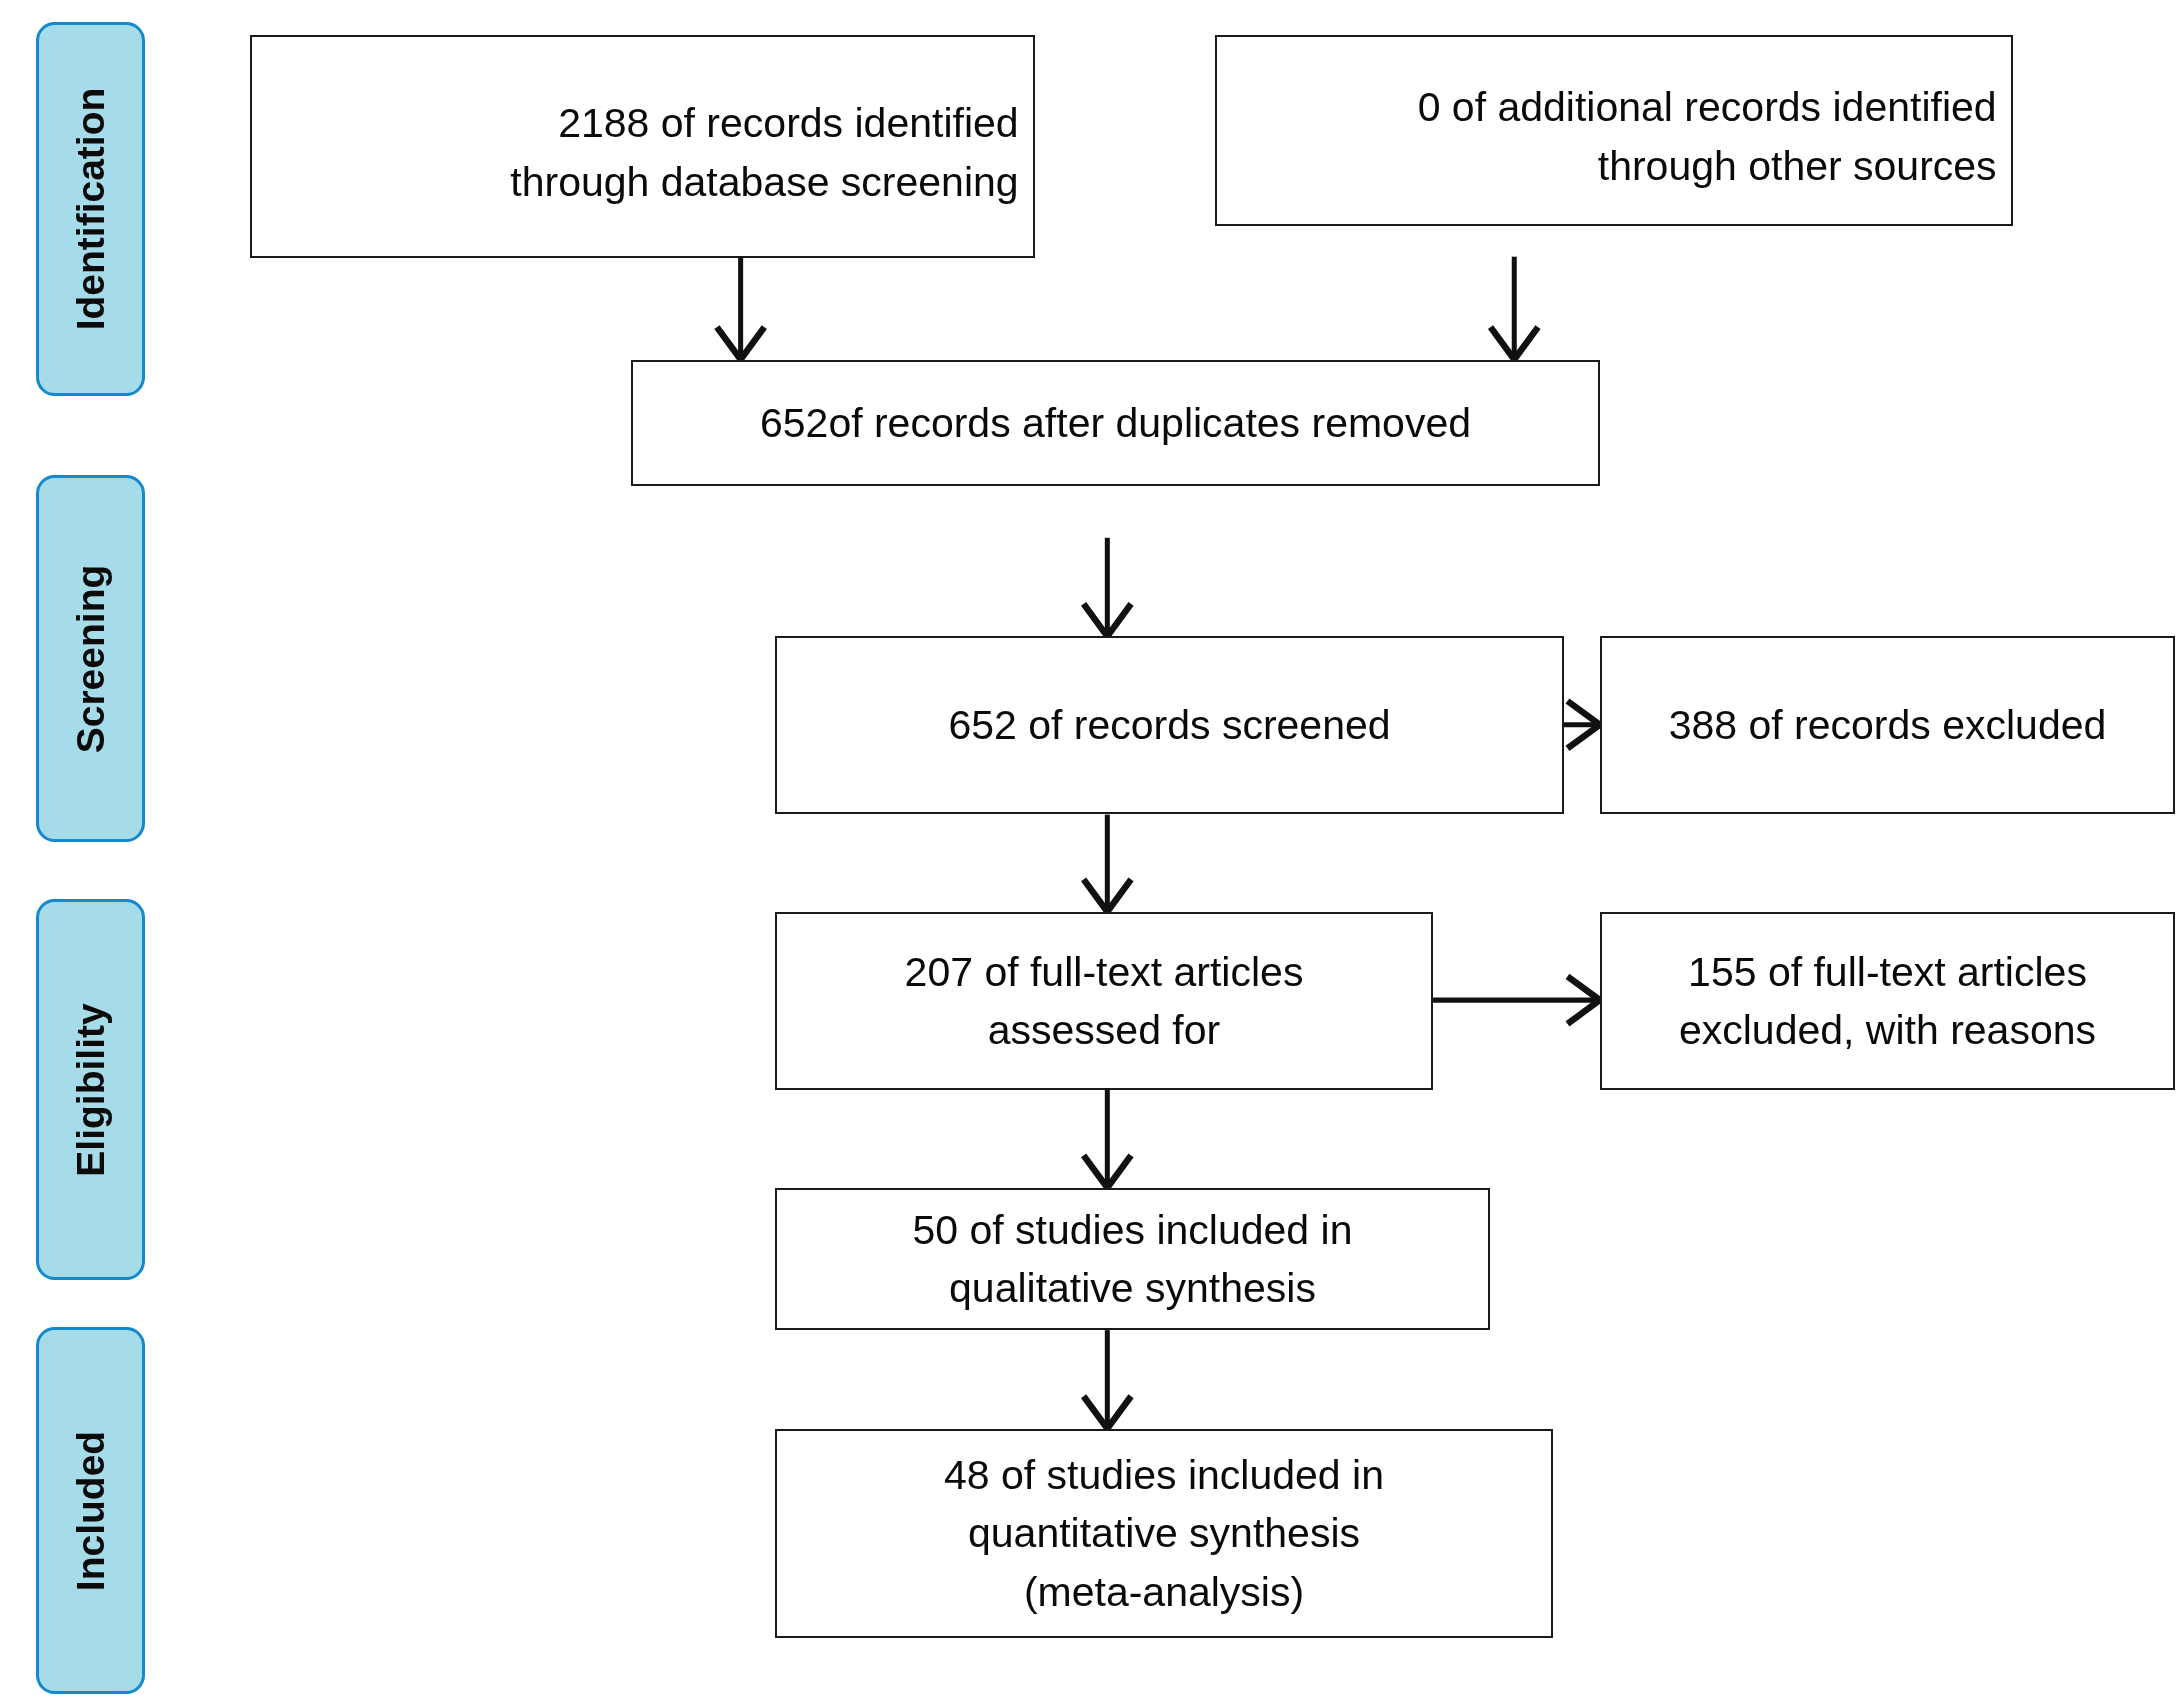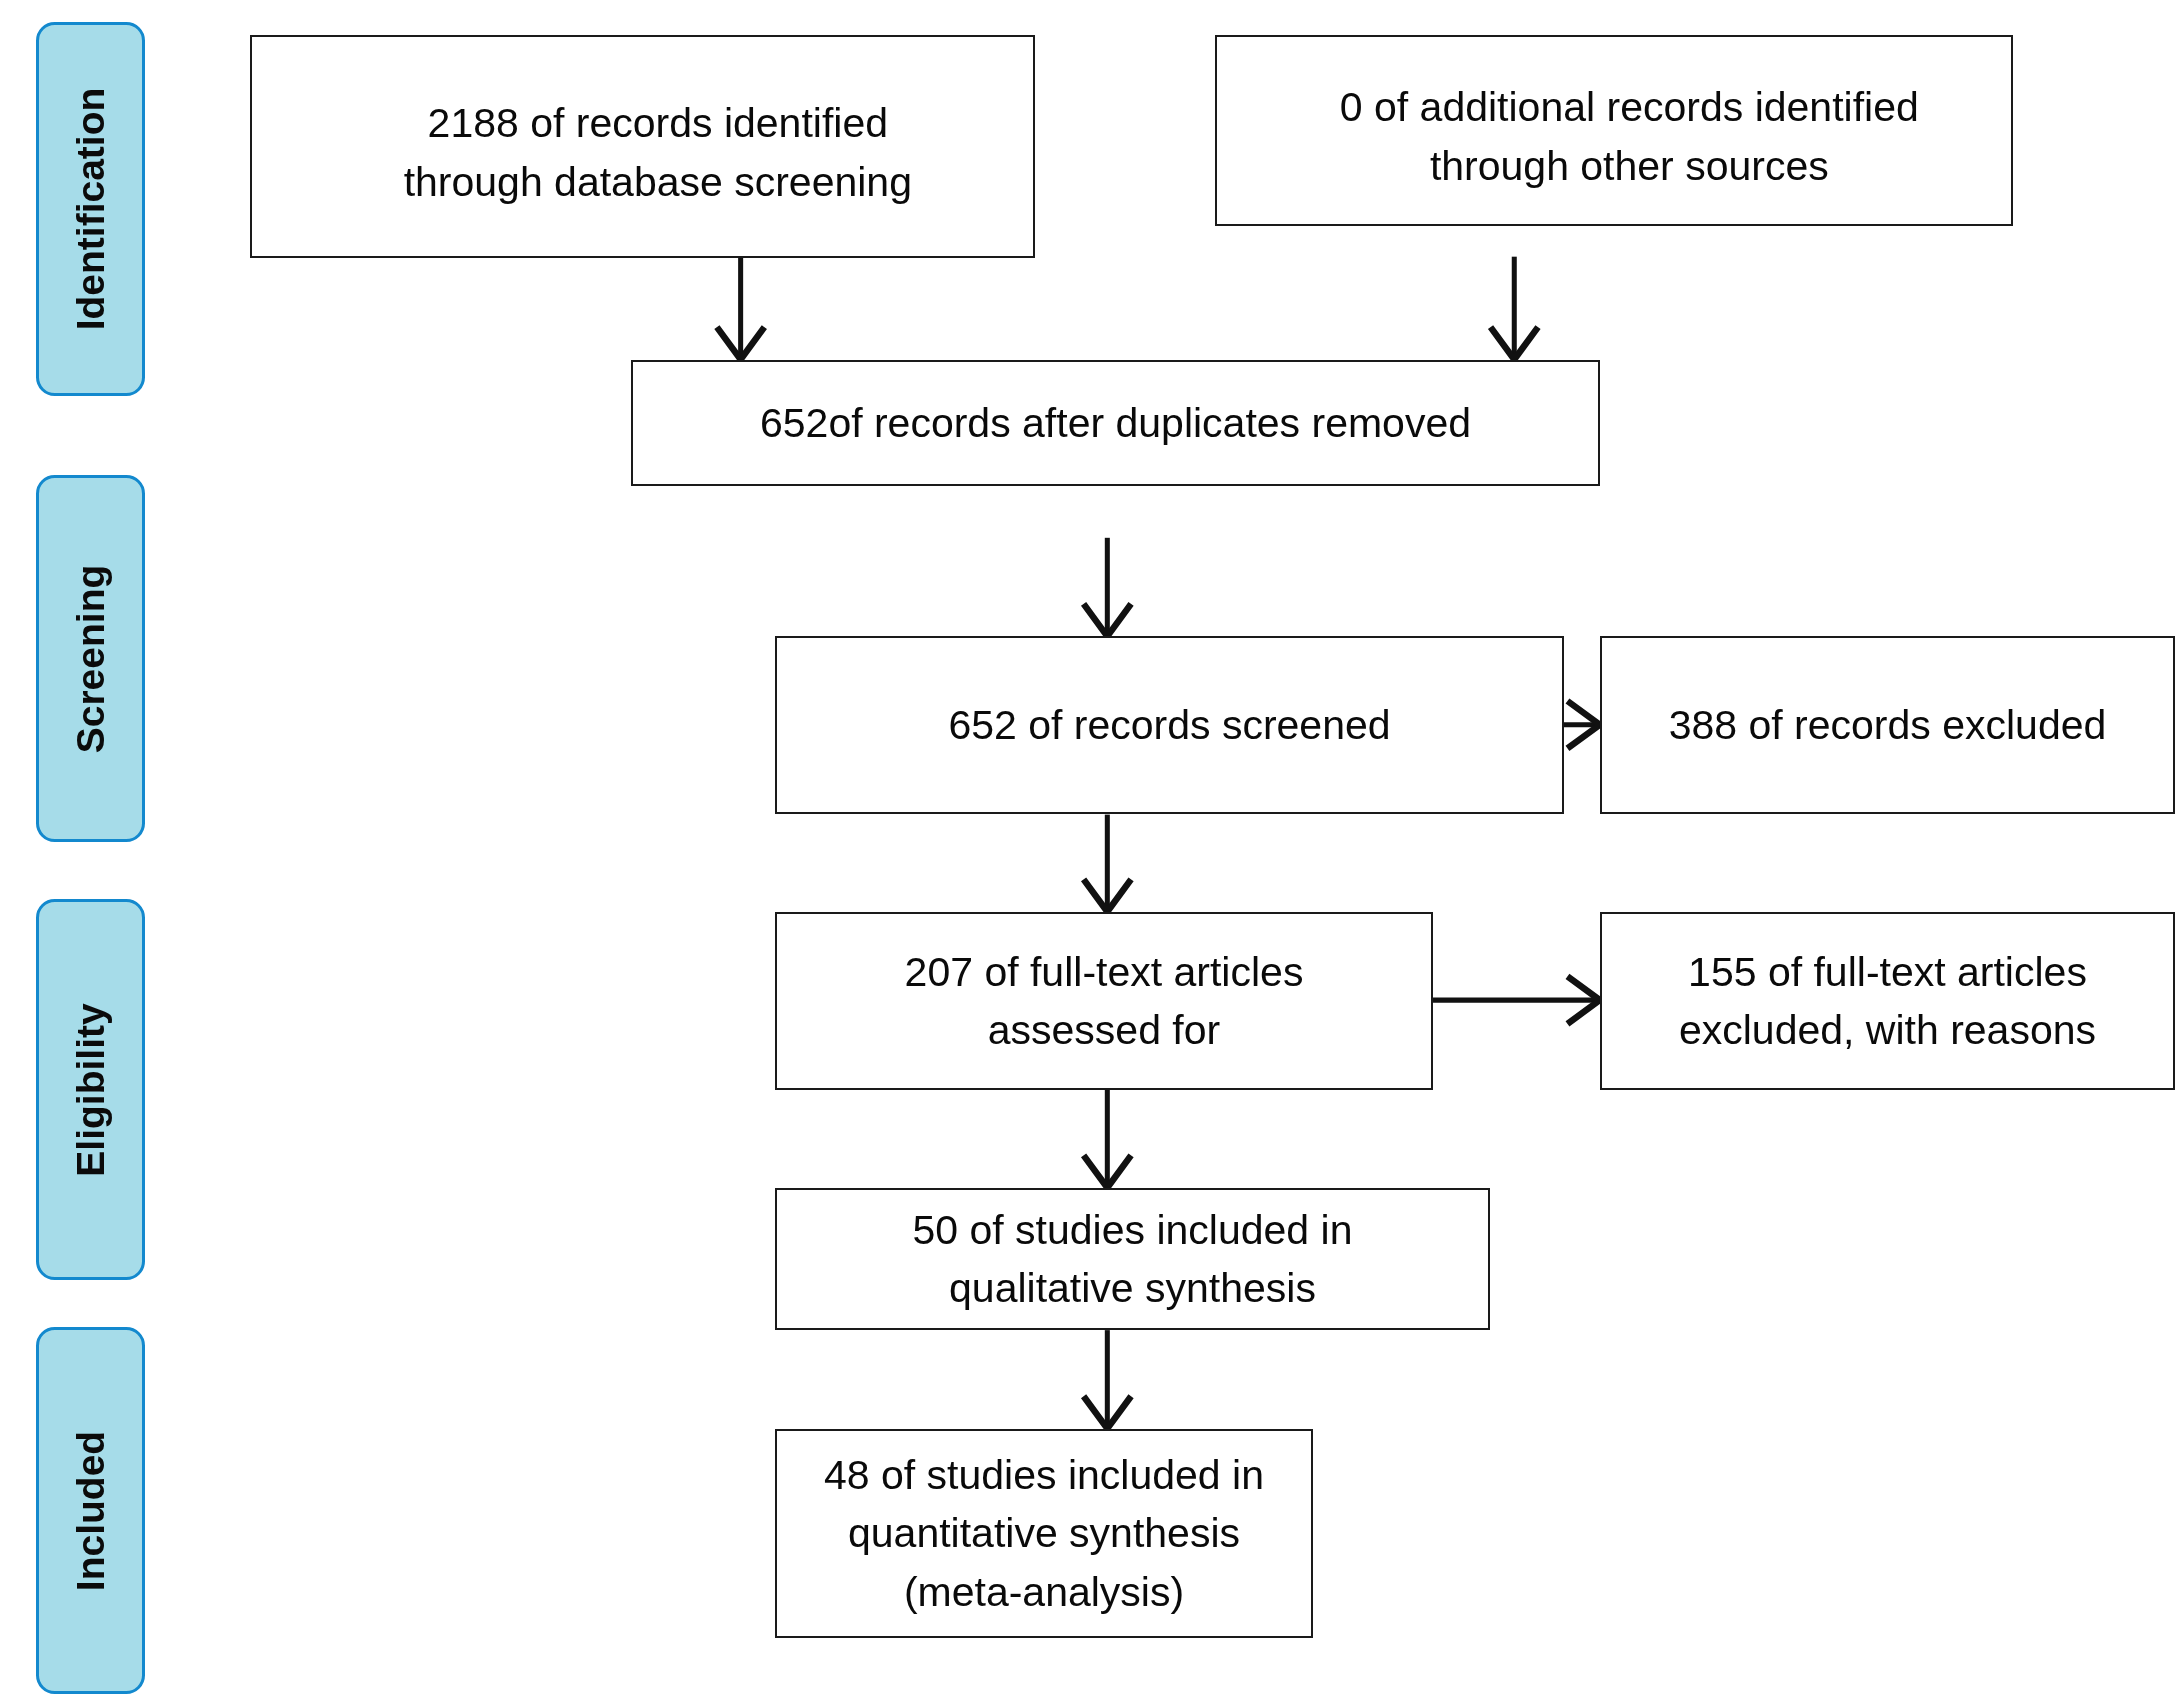--- a/index.html
+++ b/index.html
@@ -62,21 +62,21 @@
   }
   .flow-box .box-text {
     width: 100%;
     font-size: 41px;
     line-height: 1.42;
     color: #0a0a0a;
     font-family: "Liberation Sans", sans-serif;
     font-weight: normal;
     white-space: pre-line;
   }
-  .align-left  .box-text { text-align: center;   padding-left: 45px; padding-right: 14.4px; margin-top: 12px; }
+  .align-left  .box-text { text-align: right;   padding-left: 45px; padding-right: 14.4px; margin-top: 12px; }
   .align-center .box-text { text-align: center; padding-left: 17.3px; padding-right: 17.3px; }
 </style>
 </head>
 <body>
 
 <div id="diagram-root">
 
   <svg class="flow" viewBox="0 0 3036 2370">
     <g stroke="#111111" stroke-width="7" fill="none" stroke-linecap="butt">
 
@@ -152,20 +152,20 @@
   <div class="flow-box align-center" style="left:1600px; top:912px; width:575px; height:178px;">
     <div class="box-text">155 of full-text articles
 excluded, with reasons</div>
   </div>
 
   <div class="flow-box align-center" style="left:775px; top:1188px; width:715px; height:142px;">
     <div class="box-text">50 of studies included in
 qualitative synthesis</div>
   </div>
 
-  <div class="flow-box align-center" style="left:775px; top:1429px; width:538px; height:209px;">
+  <div class="flow-box align-center" style="left:775px; top:1429px; width:778px; height:209px;">
     <div class="box-text">48 of studies included in
 quantitative synthesis
 (meta-analysis)</div>
   </div>
 
 </div>
 
 
 </body></html>

